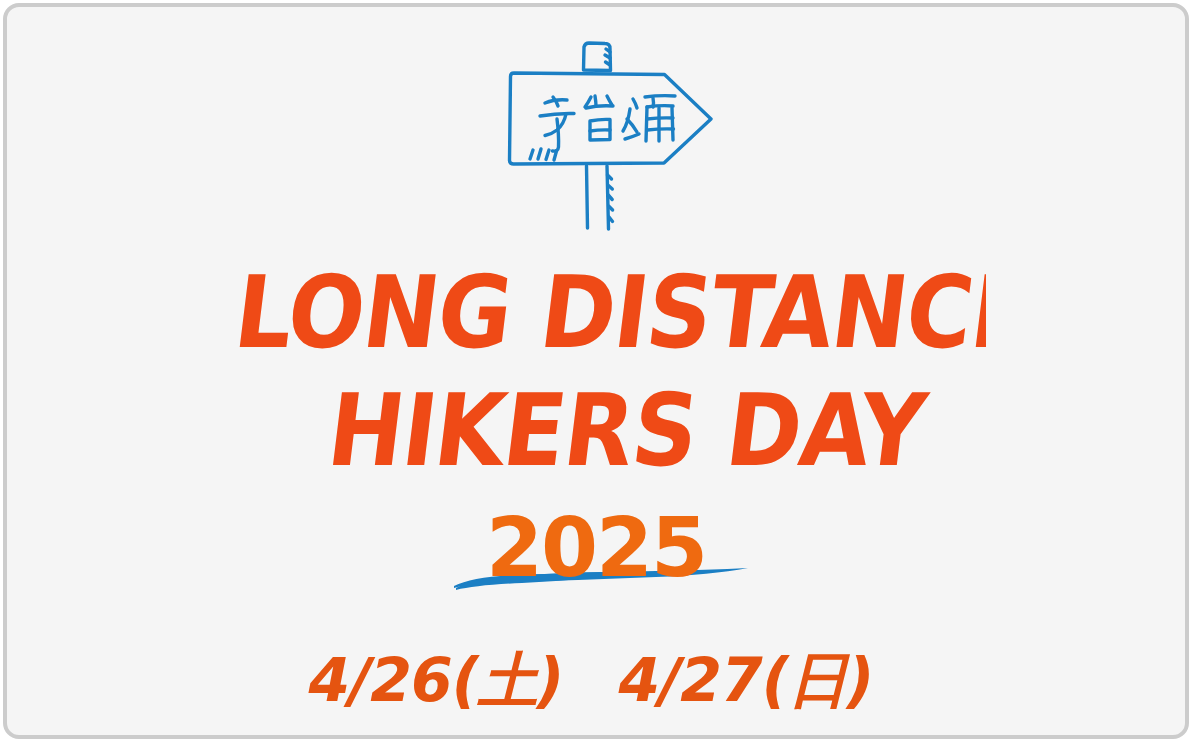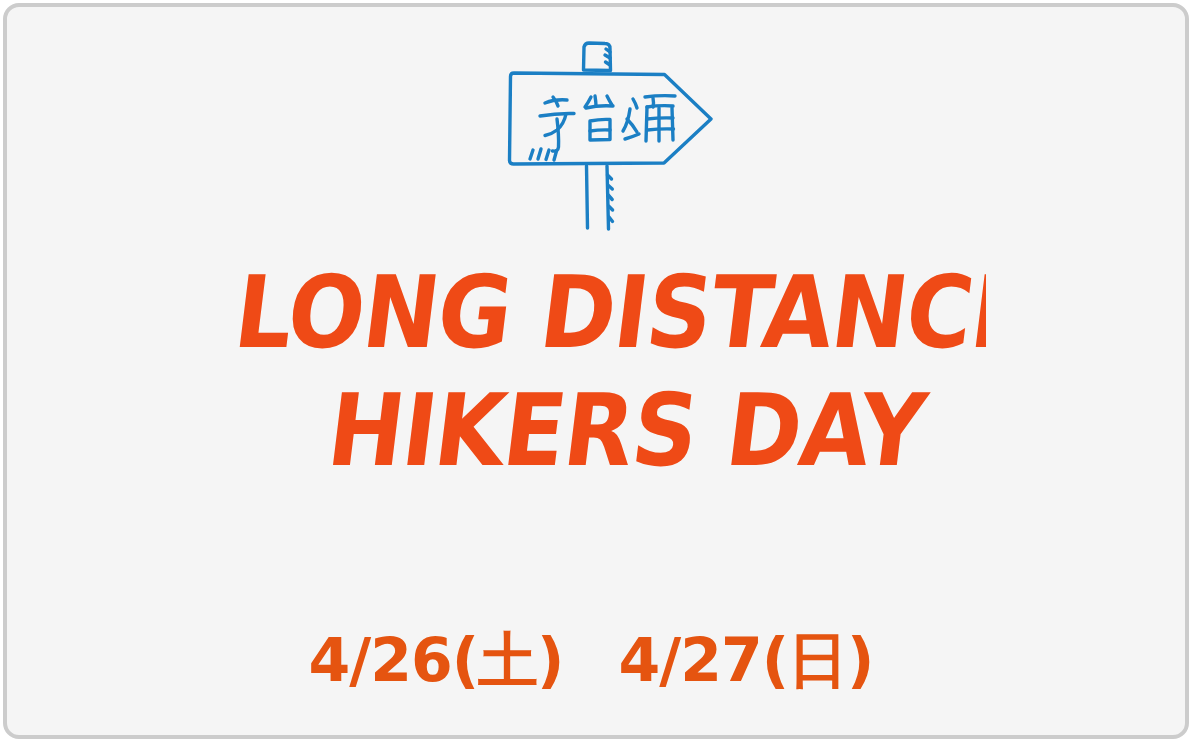--- a/index.html
+++ b/index.html
@@ -62,22 +62,23 @@
     top: 495px;
     text-align: center;
   }
   .year-svg { display: block; margin: 0 auto; }
 
   
   .dates {
     position: absolute;
     left: 0;
     right: 0;
-    top: 612px;
+    top: 632px;
     text-align: center;
+    font-style: italic;
   }
   .dates svg { display: block; margin: 0 auto; }
 </style>
 </head>
 <body>
 
 <div class="poster-frame">
   <div class="poster-canvas">
 
     <div class="signpost">
@@ -133,20 +134,29 @@
               font-weight: bold;
               fill: #ef4a16;
             }
           </style>
         </defs>
         <text class="brush" x="390" y="100" text-anchor="middle" font-size="100" letter-spacing="-1" transform="skewX(-7) translate(46,0)" style="font-stretch:condensed">LONG DISTANCE</text>
         <text class="brush" x="390" y="218" text-anchor="middle" font-size="100" letter-spacing="-1" transform="skewX(-7) translate(53,0)" style="font-stretch:condensed">HIKERS DAY</text>
       </svg>
     </div>
 
+    <div class="year-block">
+      <svg class="year-svg" width="320" height="110" viewBox="0 0 320 110" xmlns="http://www.w3.org/2000/svg">
+
+        <path d="M18 84 q18 -9 62 -11 q70 -3 140 -4 q52 -1 92 -3
+                 q-38 7 -92 9 q-72 3 -142 5 q-42 1 -60 6 z" fill="#1b7fc4"></path>
+        <path d="M20 86 q20 -11 66 -13 q60 -3 120 -4 q-54 9 -120 12 q-46 2 -66 7 z" fill="#1b7fc4"></path>
+        <text x="160" y="74" text-anchor="middle" font-family="DejaVu Sans, sans-serif" font-weight="bold" font-size="82" letter-spacing="-2" fill="#ef6a10">2025</text>
+      </svg>
+    </div>
 
     <div class="dates">
       <svg width="620" height="90" viewBox="0 0 620 90" xmlns="http://www.w3.org/2000/svg">
         <text x="150" y="62" text-anchor="middle" font-family="DejaVu Sans, sans-serif" font-weight="bold" font-size="60" letter-spacing="-1" fill="#e55410">4/26(土)</text>
         <text x="460" y="62" text-anchor="middle" font-family="DejaVu Sans, sans-serif" font-weight="bold" font-size="60" letter-spacing="-1" fill="#e55410">4/27(日)</text>
       </svg>
     </div>
 
   </div>
 </div>

